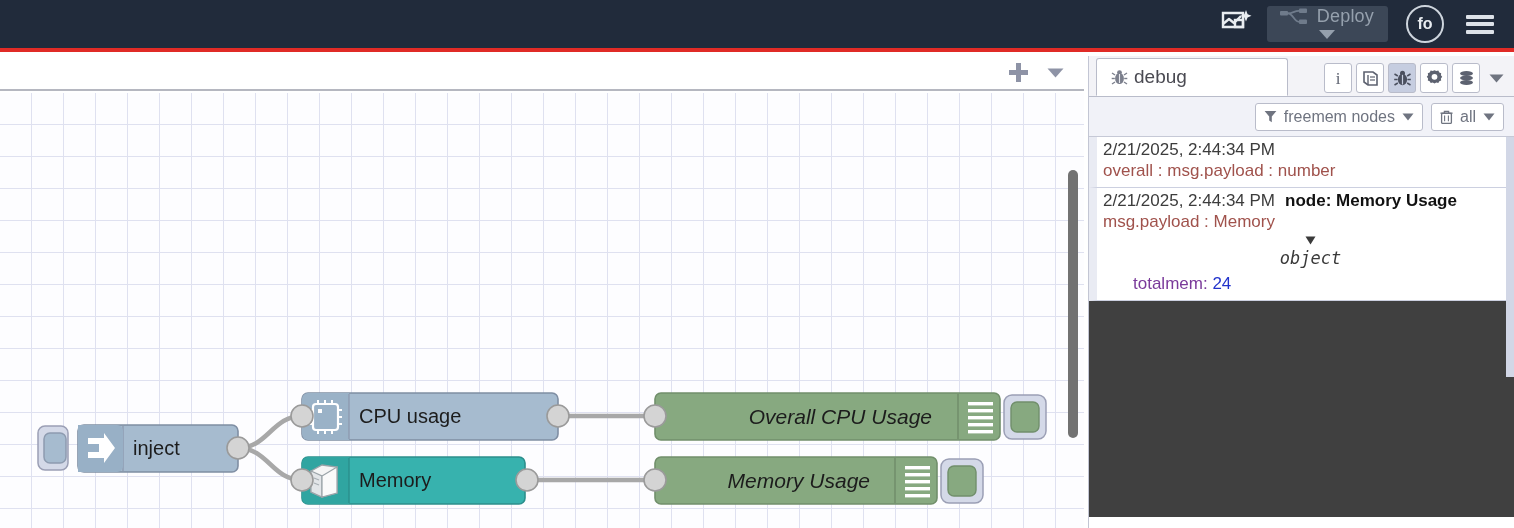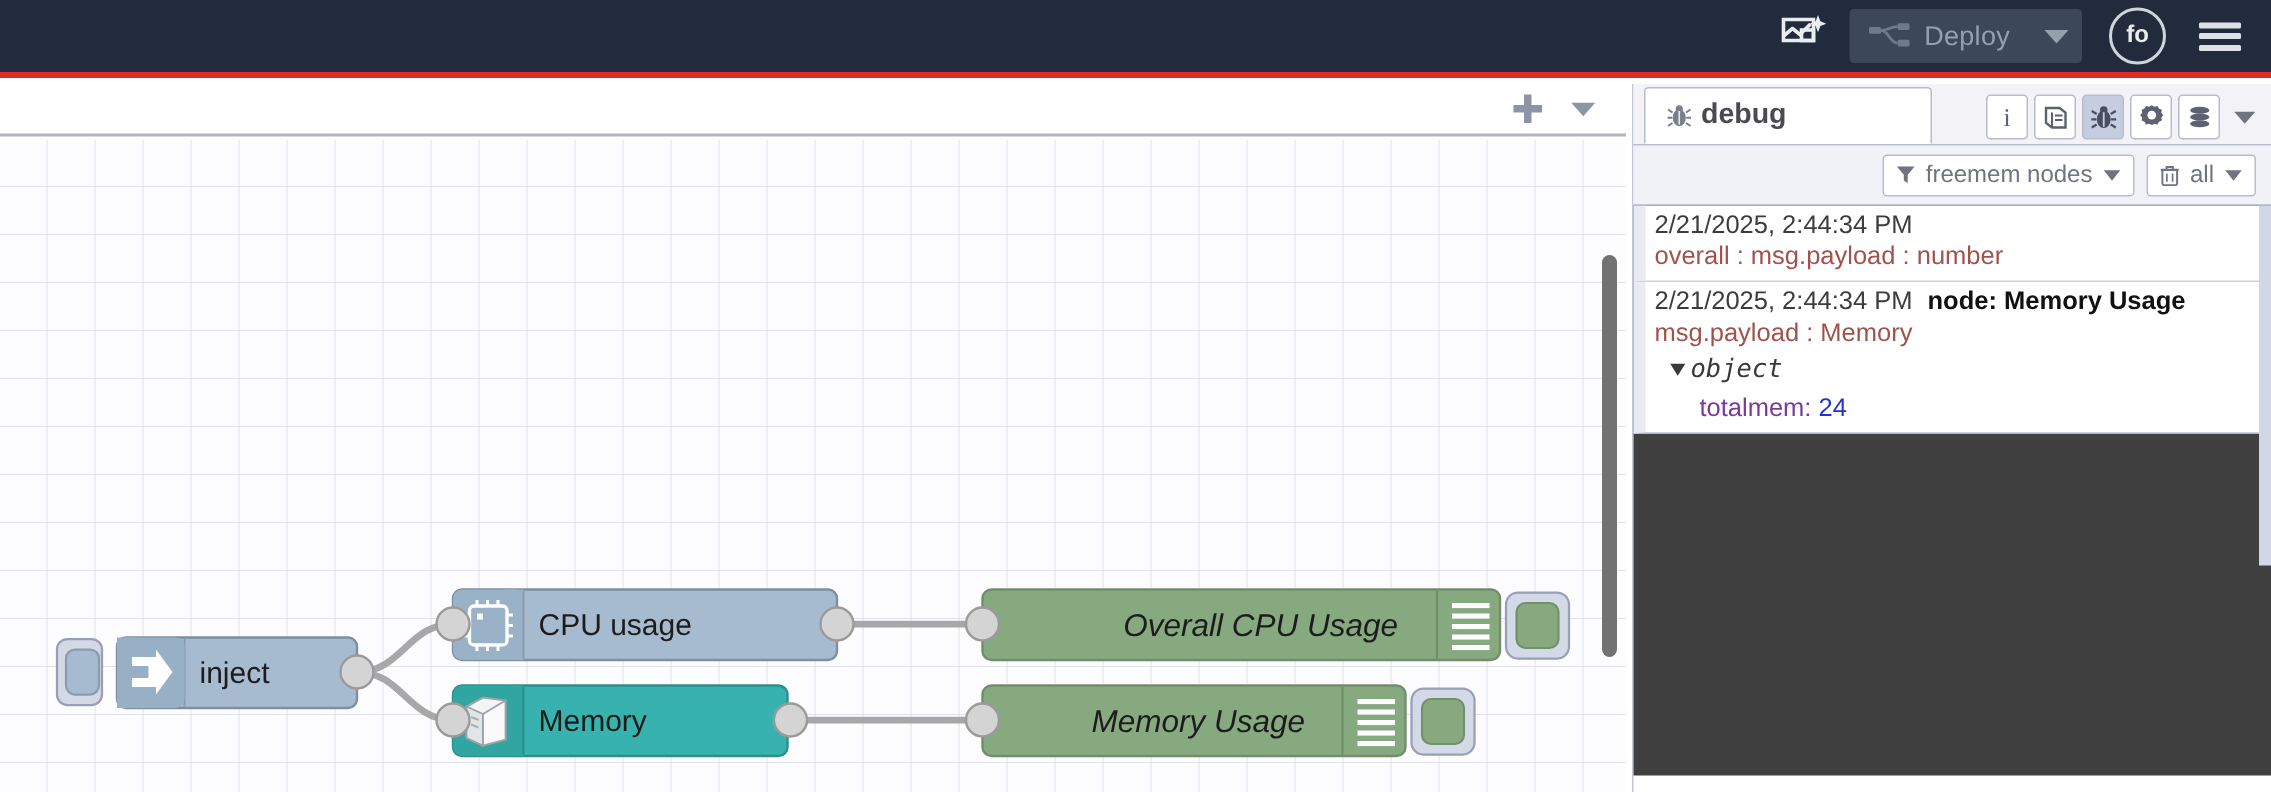--- a/index.html
+++ b/index.html
@@ -29,20 +29,21 @@
   .hdr-icon-btn svg { display: block; }
 
   #deploy-btn {
     display: flex; align-items: center;
     height: 36px;
     background: #3c4757;
     border-radius: 3px;
     margin-left: 8px; margin-right: 18px;
     cursor: pointer;
     overflow: hidden;
+    flex-direction: column;
   }
   #deploy-main {
     display: flex; align-items: center; gap: 9px;
     padding: 0 14px 0 13px; height: 36px;
   }
   #deploy-label {
     color: #95a0ad; font-size: 18px; letter-spacing: .2px;
   }
   #deploy-split {
     display: flex; align-items: center; justify-content: center;
@@ -136,21 +137,21 @@
     width: 192px; height: 38px;
     background: #fff;
     border: 1px solid #b9bcca;
     border-bottom: 1px solid #fff;
     border-radius: 3px 3px 0 0;
     display: flex; align-items: center; gap: 6px;
     padding-left: 14px;
     cursor: pointer;
     position: relative; z-index: 3;
   }
-  #sb-tab-label { font-size: 19px; font-weight: bold; color: #4a4a52; }
+  #sb-tab-label { font-size: 19px; font-weight: normal; color: #4a4a52; }
 
   #sb-tool-icons {
     position: absolute; right: 6px; bottom: 3px;
     display: flex; align-items: center; gap: 4px;
   }
   .sb-tool {
     width: 28px; height: 30px;
     border: 1px solid #b9bcca;
     border-radius: 3px;
     background: #fff;
@@ -203,20 +204,21 @@
     font-family: "DejaVu Sans Mono", monospace;
     font-size: 17px; color: #2233cc;
     margin-top: 4px; padding-left: 8px;
   }
   .obj-toggle {
     font-family: "DejaVu Sans Mono", monospace;
     font-size: 17px; color: #3a3a3a; font-style: italic;
     margin-top: 4px; padding-left: 10px;
     display: flex; align-items: center; gap: 3px;
     cursor: pointer;
+    flex-direction: column;
   }
   .obj-row {
     font-family: Liberation Sans, sans-serif;
     font-size: 17px; margin-top: 6px; padding-left: 30px;
   }
   .obj-key { color: #7a3a9a; }
   .obj-val { color: #2233cc; }
 
   #sb-scrollbar {
     position: absolute; top: 0; right: 0;

